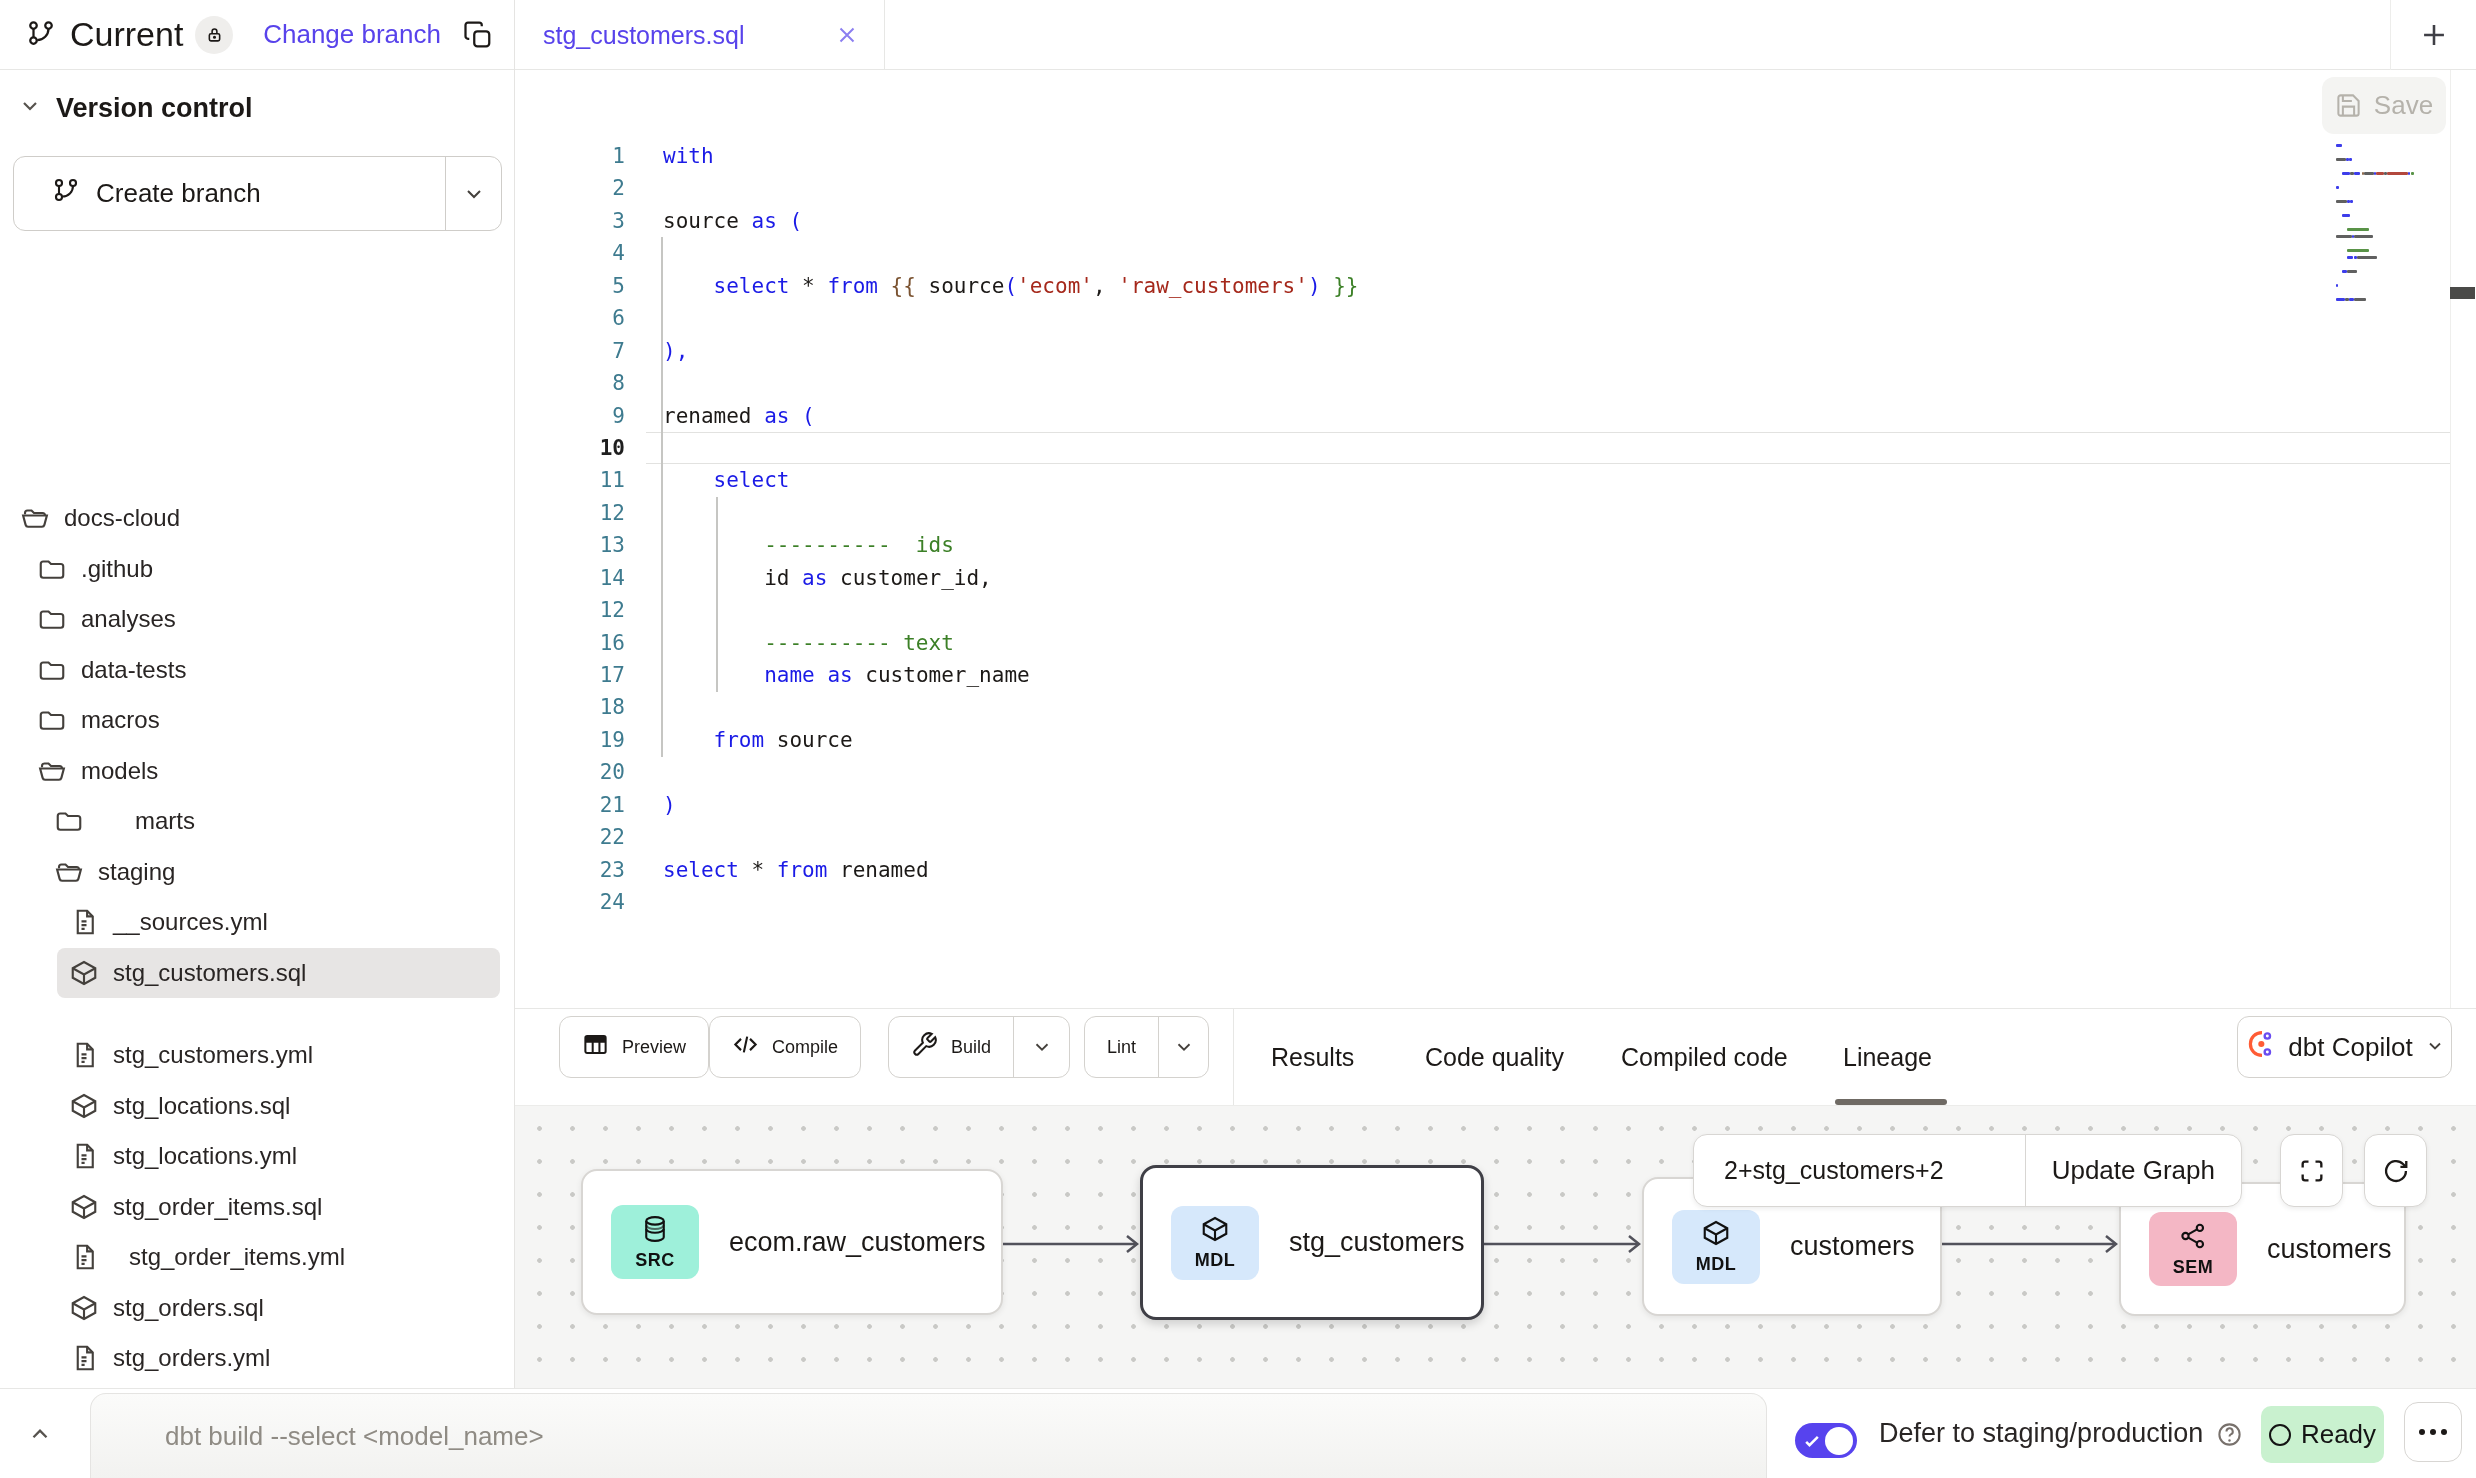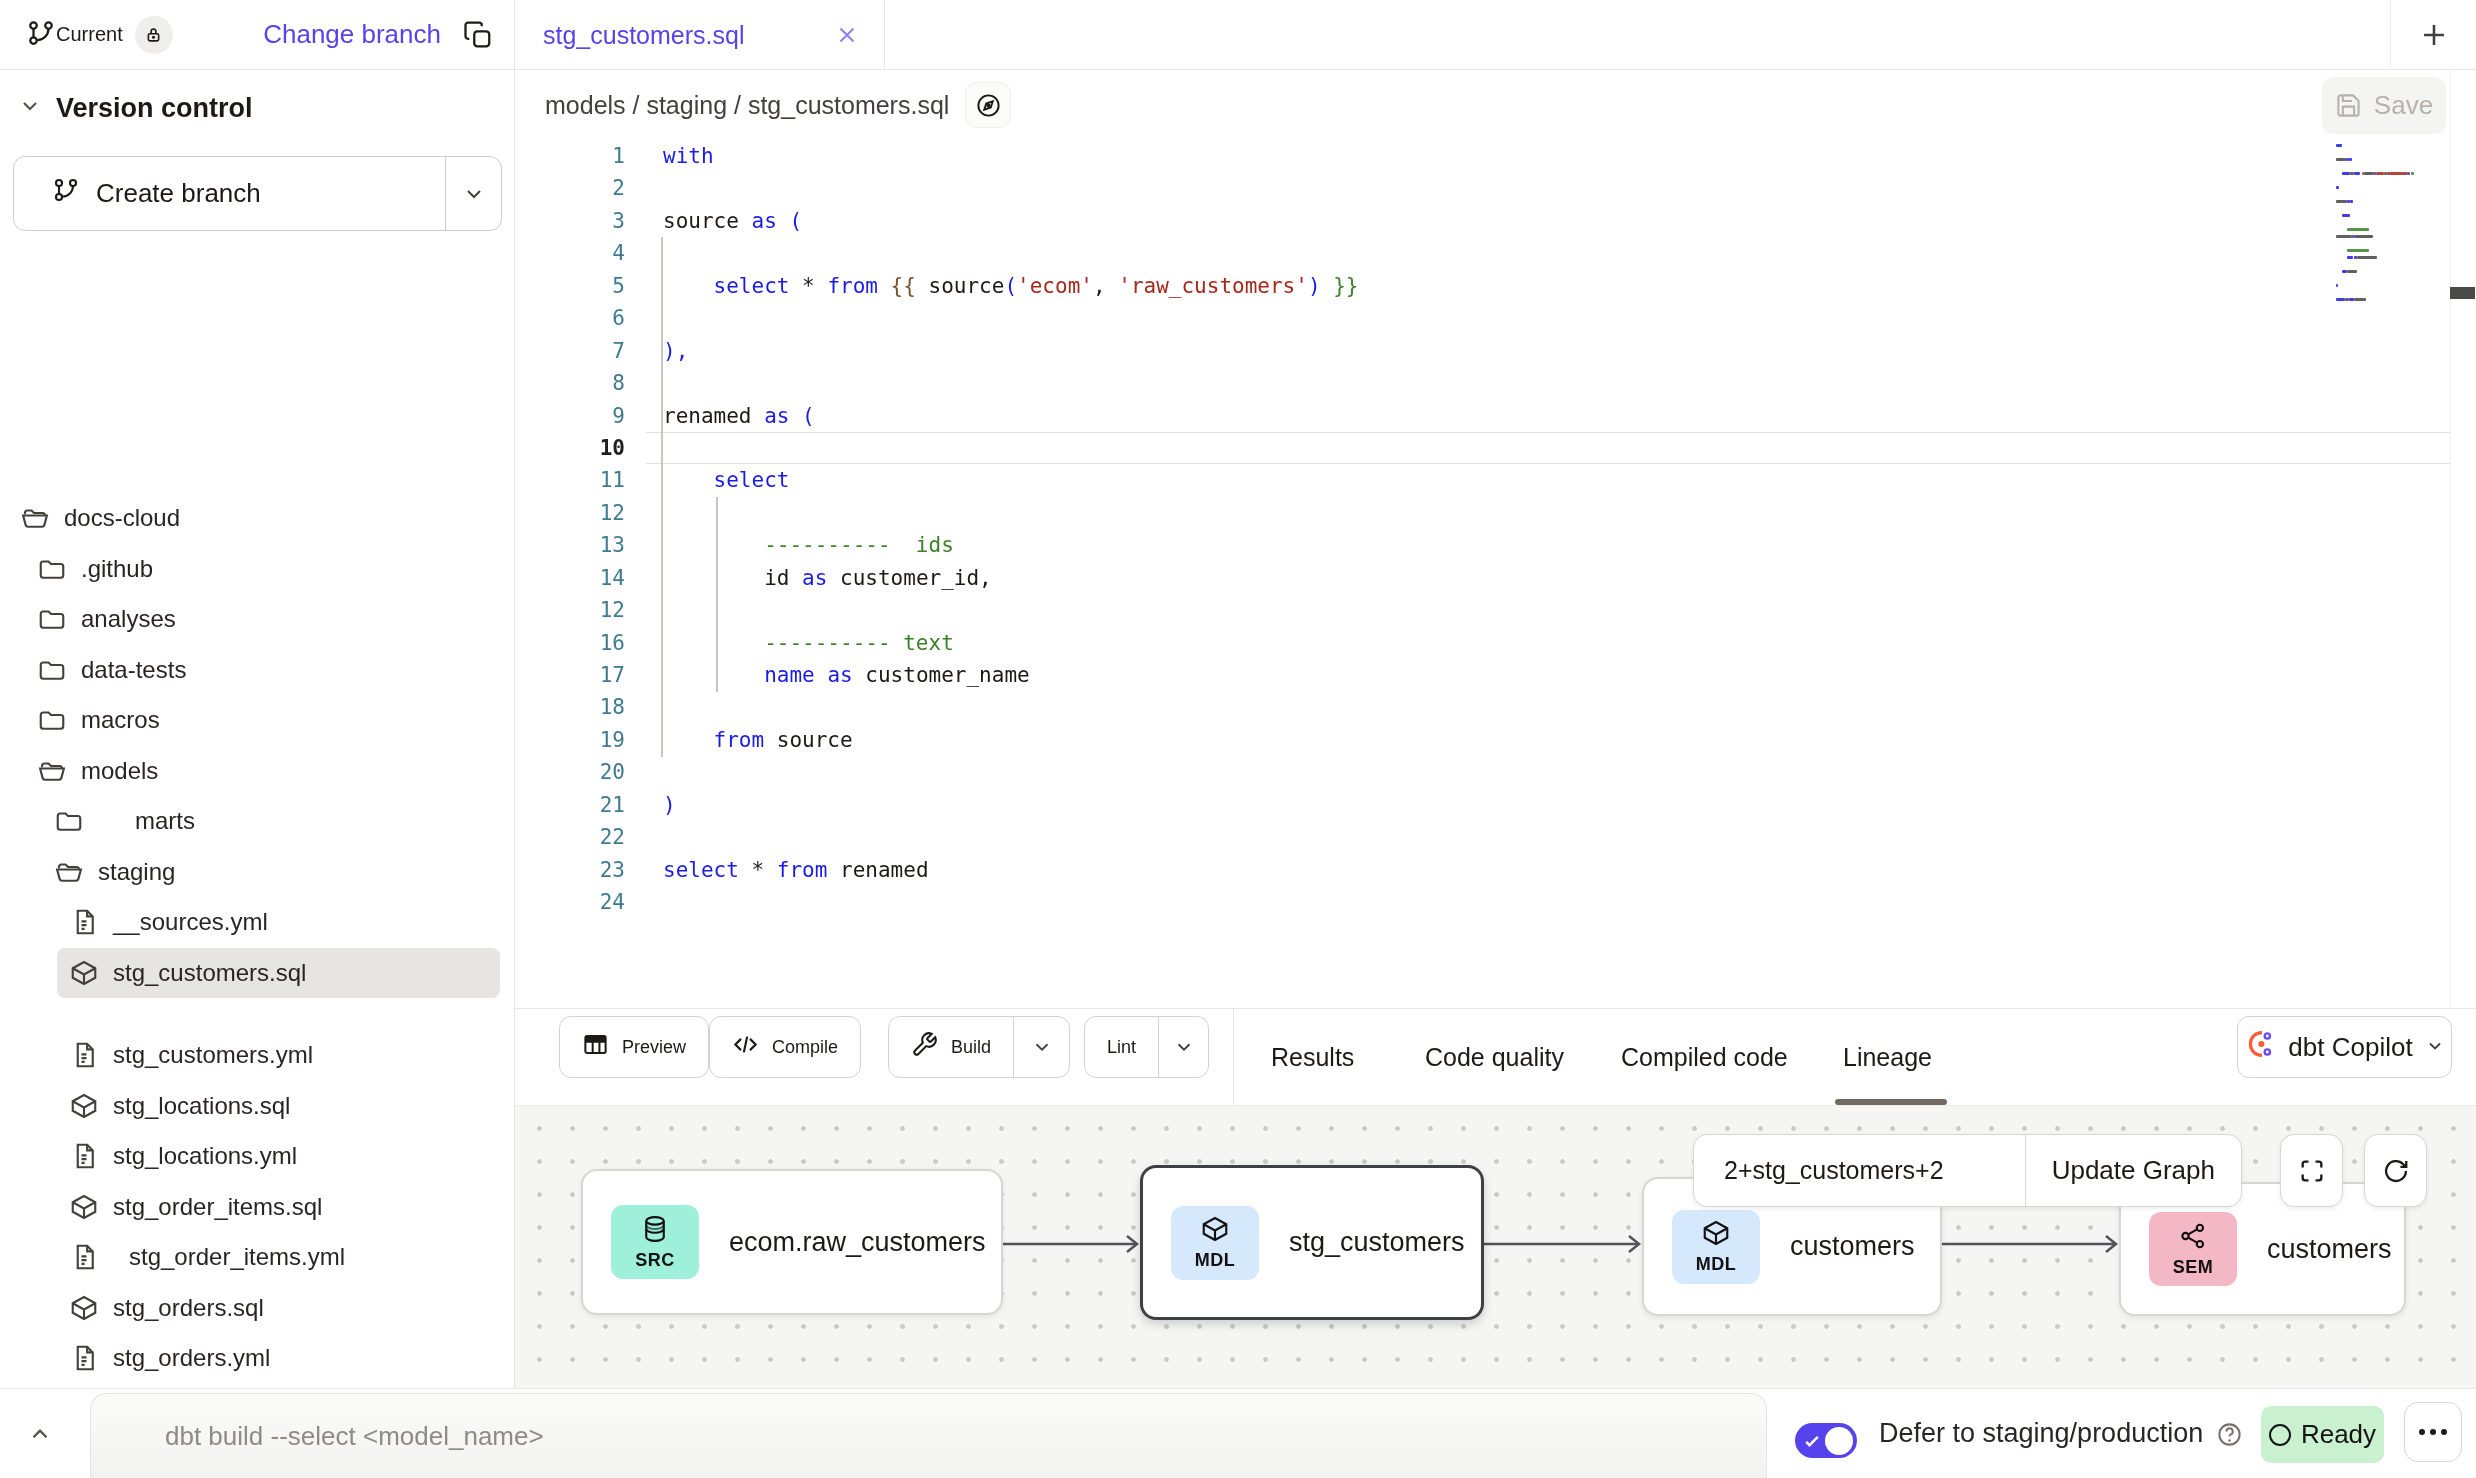--- a/index.html
+++ b/index.html
@@ -2,21 +2,21 @@
 <html><head>
 <meta charset="utf-8">
 <style>
   * { margin:0; padding:0; box-sizing:border-box; }
   body { font-family:"Liberation Sans", sans-serif; background:#fff; }
   #app { position:relative; width:2476px; height:1478px; overflow:hidden; background:#fff; color:#1c1917; }
 
   
   #sidebar { position:absolute; left:0; top:0; width:515px; height:1388px; border-right:1px solid #e5e4e2; background:#fff; overflow:hidden; }
   #branch-bar { position:absolute; left:0; top:0; width:515px; height:70px; border-bottom:1px solid #e7e7e5; display:flex; align-items:center; padding:0 22px 0 26px; }
-  #branch-bar .label { font-size:20px; color:#1c1917; }
+  #branch-bar .label { font-size:34px; color:#1c1917; margin-left:14px; }
   .lock-badge { width:38px; height:38px; border-radius:50%; background:#efeeec; display:flex; align-items:center; justify-content:center; margin-left:12px; }
   #change-branch { margin-left:auto; font-size:26px; font-weight:500; color:#5843eb; cursor:pointer; }
   #copy-btn { margin-left:22px; color:#1c1917; display:flex; }
 
   .section-header { display:flex; align-items:center; padding:0 16px 0 18px; color:#1c1917; }
   #vc-header { position:absolute; left:0; top:86px; width:515px; height:44px; }
   #fe-header { position:absolute; left:0; top:426px; width:515px; height:44px; }
   .section-header .title { font-size:27px; font-weight:700; margin-left:14px; }
   .section-header .spacer { flex:1; }
 
@@ -327,30 +327,20 @@
         </span>
     </div>
     <div id="newtab-line"></div>
     <div id="newtab-btn">
         <svg width="34" height="34" viewBox="0 0 24 24" fill="none" stroke="currentColor" stroke-width="1.8">
           <path d="M12 5v14M5 12h14"></path>
         </svg>
       </div>
   </div>
 
-  <div id="breadcrumb-row">
-    <span id="breadcrumb">models / staging / stg_customers.sql</span>
-    <span id="copilot-badge">
-        <svg width="27" height="27" viewBox="0 0 24 24" fill="none" stroke="currentColor" stroke-width="1.7">
-          <circle cx="12" cy="12" r="9"></circle>
-          <path d="M15.8 8.2L14 13.8 8.2 15.8 10 10.2z"></path>
-          <circle cx="12" cy="12" r="1" fill="currentColor"></circle>
-        </svg>
-      </span>
-  </div>
   <button id="save-btn">
     <svg width="27" height="27" viewBox="0 0 24 24" fill="none" stroke="currentColor" stroke-width="1.8">
         <path d="M19 21H5a2 2 0 0 1-2-2V5a2 2 0 0 1 2-2h11l5 5v11a2 2 0 0 1-2 2z"></path>
         <path d="M17 21v-8H7v8M7 3v5h8"></path>
       </svg>
     <span>Save</span>
   </button>
 
   <div id="editor">
     <div id="active-line"></div>

